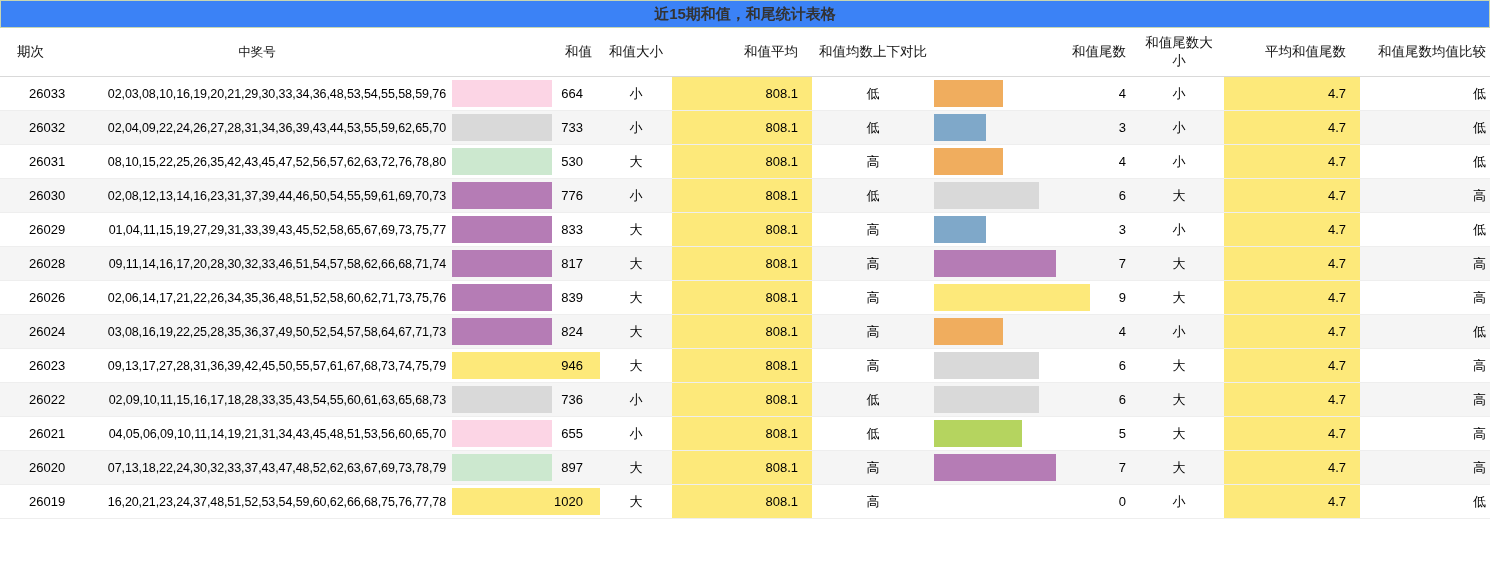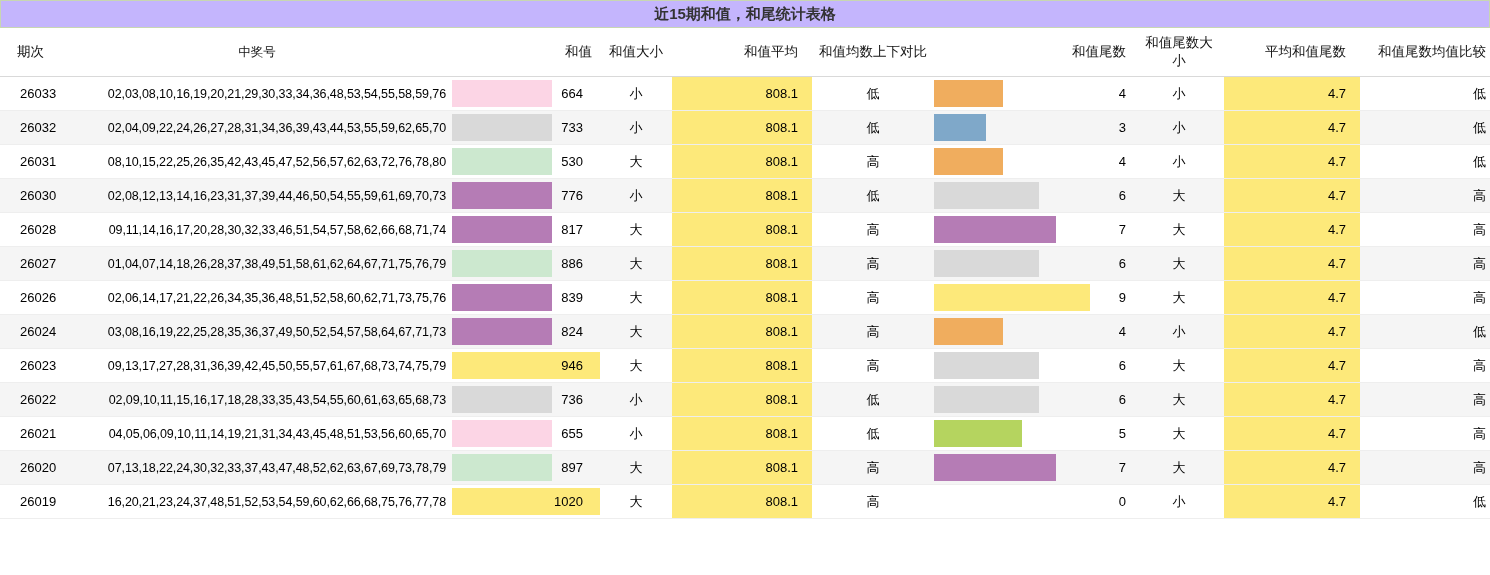--- a/index.html
+++ b/index.html
@@ -14,21 +14,21 @@
   }
   #page {
     width: 1490px;
     height: 575px;
     position: relative;
     overflow: hidden;
     box-sizing: border-box;
   }
   .title-bar {
     height: 28px;
-    background: #c4b5fd;
+    background: #3b82f6;
     border: 1px solid #c8d6b2;
     box-sizing: border-box;
     display: flex;
     align-items: center;
     justify-content: center;
     font-weight: bold;
     font-size: 15px;
     color: #333333;
   }
   table {
@@ -52,21 +52,21 @@
     height: 34px;
     box-sizing: border-box;
     vertical-align: middle;
     font-size: 13px;
     border-bottom: 1px solid #eeeeee;
   }
   tbody tr:nth-child(odd) td { background: #ffffff; }
   tbody tr:nth-child(even) td { background: #f5f5f5; }
 
   
-  .c-issue   { width: 62px;  text-align: left; padding-left: 20px; }
+  .c-issue   { width: 62px;  text-align: left; padding-left: 29px; }
   .c-nums    { width: 390px; text-align: right; font-size: 12.5px; letter-spacing: -0.1px; }
   .c-sumbar  { width: 148px; padding: 0; position: relative; }
   .c-sumsize { width: 72px;  text-align: center; }
   .c-avg     { width: 140px; text-align: right; padding-right: 14px; }
   .c-cmp     { width: 122px; text-align: center; }
   .c-tailbar { width: 200px; padding: 0; position: relative; }
   .c-tailsize{ width: 90px;  text-align: center; }
   .c-avgtail { width: 136px; text-align: right; padding-right: 14px; }
   .c-tailcmp { width: 130px; text-align: right; padding-right: 4px; }
 
@@ -189,50 +189,50 @@
     <td class="c-cmp">低</td>
     <td class="c-tailbar barcell tailcell">
       <div class="bar" style="background:#d9d9d9;width:105px;"></div>
       <div class="val">6</div>
     </td>
     <td class="c-tailsize">大</td>
     <td class="c-avgtail">4.7</td>
     <td class="c-tailcmp">高</td>
   </tr>
         <tr>
+    <td class="c-issue">26029</td>
+    <td class="c-nums">01,04,11,15,19,27,29,31,33,39,43,45,52,58,65,67,69,73,75,77</td>
+    <td class="c-sumbar barcell">
+      <div class="bar" style="background:#b57cb5;width:100px;"></div>
+      <div class="val">833</div>
+    </td>
+    <td class="c-sumsize">大</td>
+    <td class="c-avg">808.1</td>
+    <td class="c-cmp">高</td>
+    <td class="c-tailbar barcell tailcell">
+      <div class="bar" style="background:#7fa8c9;width:52px;"></div>
+      <div class="val">3</div>
+    </td>
+    <td class="c-tailsize">小</td>
+    <td class="c-avgtail">4.7</td>
+    <td class="c-tailcmp">低</td>
+  </tr>
+        <tr>
     <td class="c-issue">26028</td>
     <td class="c-nums">09,11,14,16,17,20,28,30,32,33,46,51,54,57,58,62,66,68,71,74</td>
     <td class="c-sumbar barcell">
       <div class="bar" style="background:#b57cb5;width:100px;"></div>
       <div class="val">817</div>
     </td>
     <td class="c-sumsize">大</td>
     <td class="c-avg">808.1</td>
     <td class="c-cmp">高</td>
     <td class="c-tailbar barcell tailcell">
       <div class="bar" style="background:#b57cb5;width:122px;"></div>
       <div class="val">7</div>
-    </td>
-    <td class="c-tailsize">大</td>
-    <td class="c-avgtail">4.7</td>
-    <td class="c-tailcmp">高</td>
-  </tr>
-        <tr>
-    <td class="c-issue">26027</td>
-    <td class="c-nums">01,04,07,14,18,26,28,37,38,49,51,58,61,62,64,67,71,75,76,79</td>
-    <td class="c-sumbar barcell">
-      <div class="bar" style="background:#cce8cf;width:100px;"></div>
-      <div class="val">886</div>
-    </td>
-    <td class="c-sumsize">大</td>
-    <td class="c-avg">808.1</td>
-    <td class="c-cmp">高</td>
-    <td class="c-tailbar barcell tailcell">
-      <div class="bar" style="background:#d9d9d9;width:105px;"></div>
-      <div class="val">6</div>
     </td>
     <td class="c-tailsize">大</td>
     <td class="c-avgtail">4.7</td>
     <td class="c-tailcmp">高</td>
   </tr>
         <tr>
     <td class="c-issue">26026</td>
     <td class="c-nums">02,06,14,17,21,22,26,34,35,36,48,51,52,58,60,62,71,73,75,76</td>
     <td class="c-sumbar barcell">
       <div class="bar" style="background:#b57cb5;width:100px;"></div>

